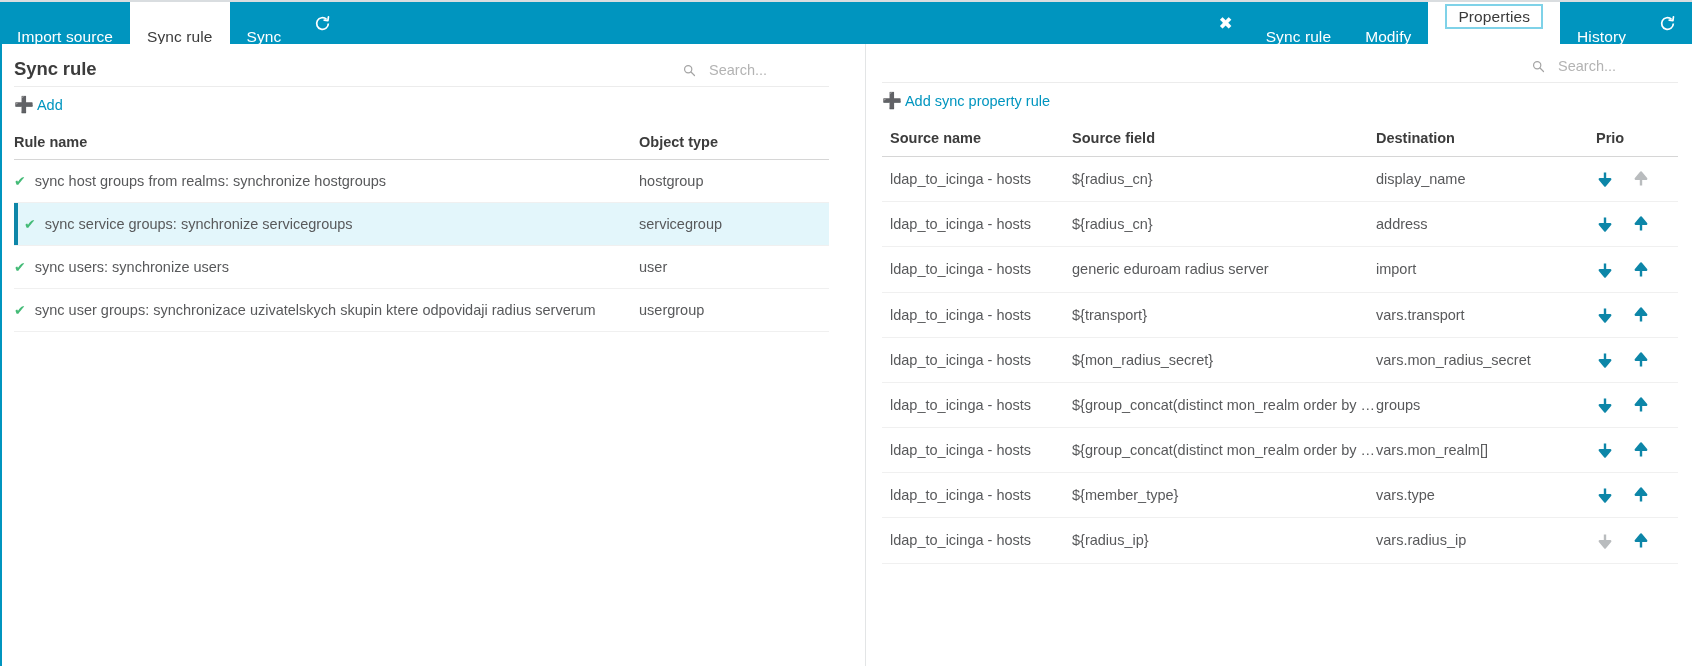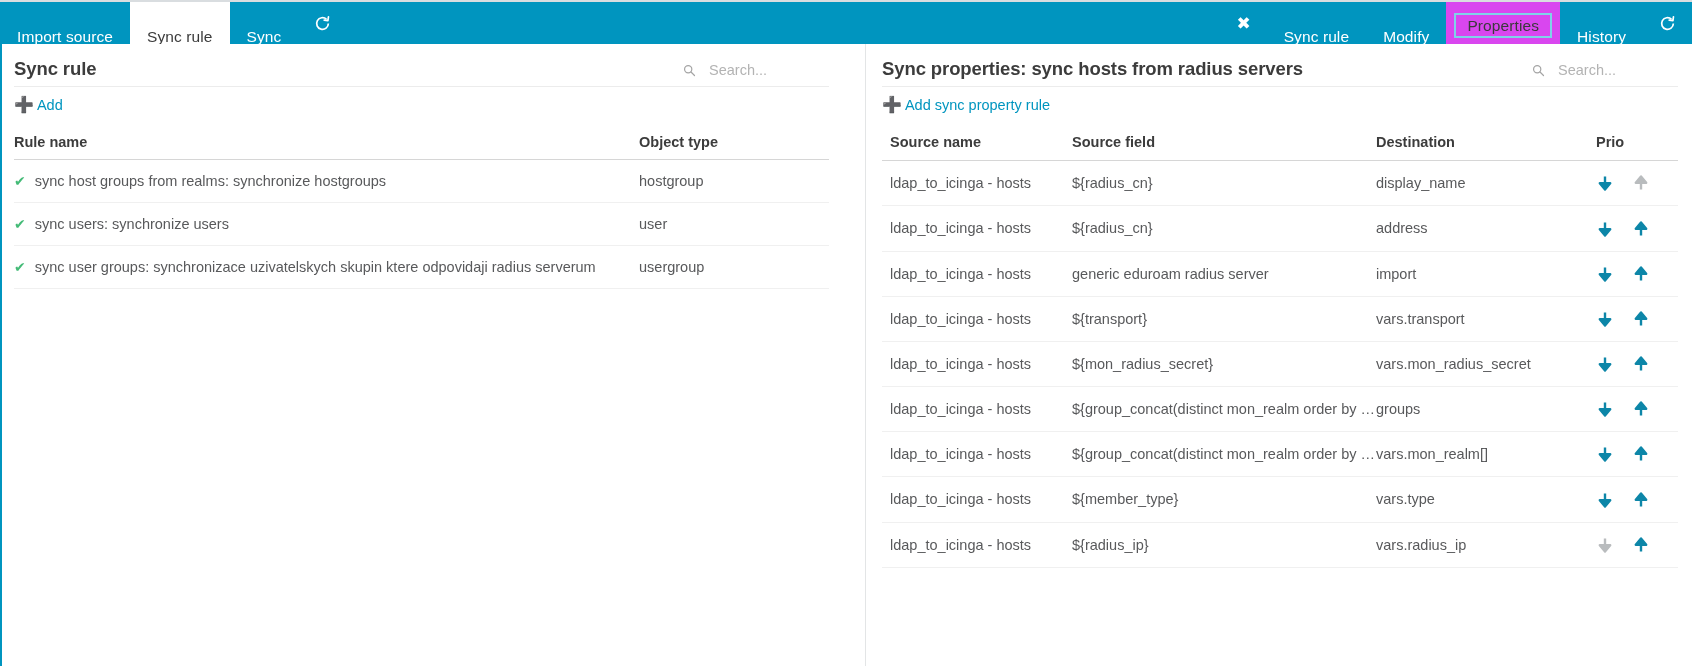--- a/index.html
+++ b/index.html
@@ -48,23 +48,23 @@
     background: transparent;
     border: none;
     font-family: "Liberation Sans", sans-serif;
     letter-spacing: 0.1px;
   }
   .tab.active {
     background: #ffffff;
     color: #3a3a3a;
   }
   .tab.focused {
-    background: #d946ef;
+    background: #ffffff;
     color: #3a3a3a;
-    padding: 0;
+    padding: 9px;
   }
   .tab.focused .focusring {
     display: flex;
     align-items: center;
     justify-content: center;
     margin: 6px 8px;
     padding: 3px 11px;
     border: 2px solid #7fd2e8;
     color: #3a3a3a;
     font-size: 15.5px;
@@ -330,35 +330,38 @@
           <tr>
             <th>Rule name</th>
             <th>Object type</th>
           </tr>
         </thead>
         <tbody>
           <tr>
             <td class="name-cell"><span class="check">✔</span><span>sync host groups from realms: synchronize hostgroups</span></td>
             <td>hostgroup</td>
           </tr>
+          <tr class="row-selected">
+            <td class="name-cell"><span class="check">✔</span><span>sync service groups: synchronize servicegroups</span></td>
+            <td>servicegroup</td>
+          </tr>
           <tr>
             <td class="name-cell"><span class="check">✔</span><span>sync users: synchronize users</span></td>
             <td>user</td>
           </tr>
           <tr>
             <td class="name-cell"><span class="check">✔</span><span>sync user groups: synchronizace uzivatelskych skupin ktere odpovidaji radius serverum</span></td>
             <td>usergroup</td>
           </tr>
         </tbody>
       </table>
     </div>
 
     <div class="pane pane-right">
       <div class="pane-header">
-        <div class="pane-title">Sync properties: sync hosts from radius servers</div>
         <div class="search-box">
           <span>
             <svg class="search-ico" viewBox="0 0 14 14" fill="none" stroke="#5a5a5a" stroke-width="1.3">
               <circle cx="5.6" cy="5.6" r="3.9"></circle>
               <path d="M8.6 8.6 L12.4 12.4" stroke-linecap="round"></path>
             </svg>
           </span>
           <input class="search-input" type="text" placeholder="Search..." style="">
         </div>
       </div>

